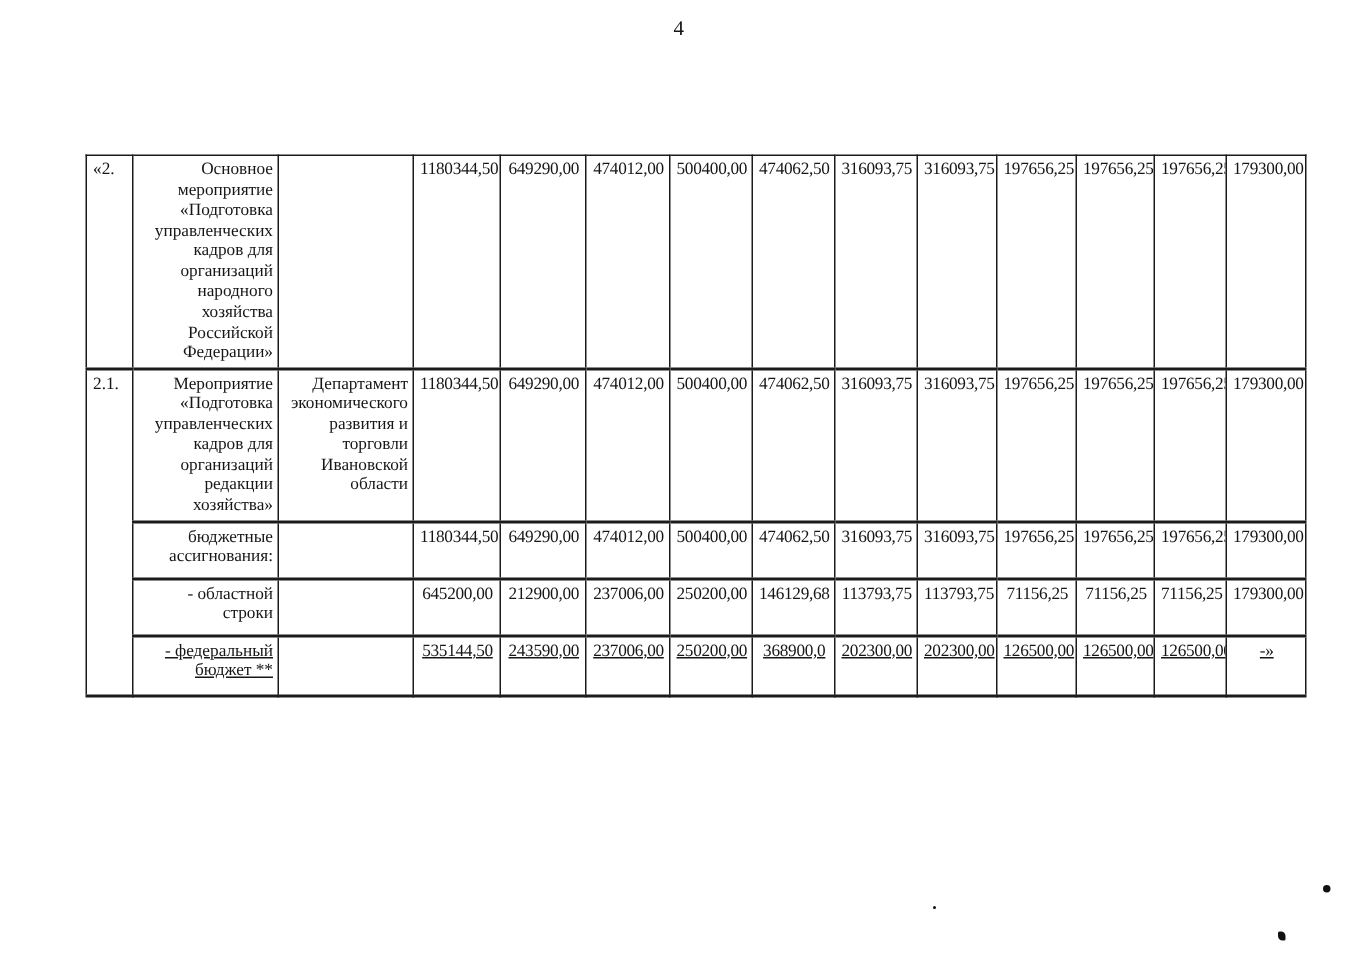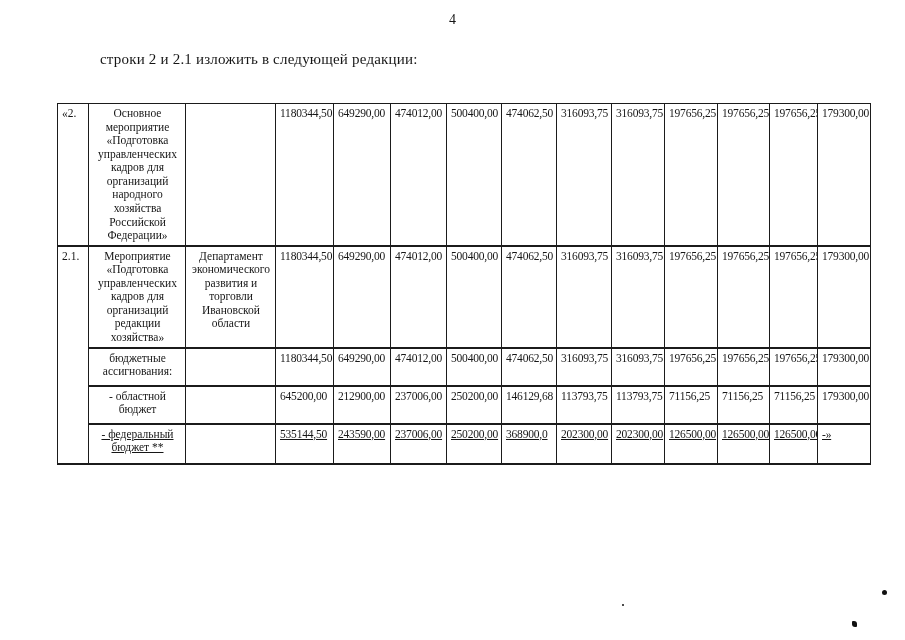--- a/index.html
+++ b/index.html
@@ -51,24 +51,24 @@
   }
   table.budget-table tr:nth-child(n+2) > td {
     border-top-width: 2px;
     margin-top: 40px;
   }
   td.c-num {
     text-align: left;
     padding-left: 3px;
   }
   td.c-name, td.c-exec {
-    text-align: center;
+    text-align: right;
   }
   td.c-val {
-    text-align: left;
+    text-align: center;
     font-size: 10.5px;
     padding: 4px 1px 2px 1px;
     letter-spacing: -0.2px;
   }
   tr.r0 > td { height: 128px; }
   tr.r1 > td { height: 92px; }
   tr.r2 > td { height: 31px; }
   tr.r3 > td { height: 31px; }
   tr.r4 > td { height: 33px; text-decoration: underline; }
   .scan-artifact {
@@ -80,21 +80,20 @@
   .artifact-2 { left: 622px; top: 604px; width: 2px; height: 2px; }
   .artifact-3 { left: 852px; top: 621px; width: 5px; height: 6px; border-radius: 1px 3px 1px 3px; }
 </style>
 </head>
 <body>
 
 <div class="page">
 
   <div class="page-number">4</div>
 
-  <div class="intro-text">строки 2 и 2.1 изложить в следующей редакции:</div>
 
   <table class="budget-table">
     <colgroup>
       <col style="width:31px">
       <col style="width:97px">
       <col style="width:90px">
       <col style="width:58px">
       <col style="width:57px">
       <col style="width:56px">
       <col style="width:55px">
@@ -148,21 +147,21 @@
           <td class="c-val">500400,00</td>
           <td class="c-val">474062,50</td>
           <td class="c-val">316093,75</td>
           <td class="c-val">316093,75</td>
           <td class="c-val">197656,25</td>
           <td class="c-val">197656,25</td>
           <td class="c-val">197656,25</td>
           <td class="c-val">179300,00</td>
         </tr>
         <tr class="r3">
-          <td class="c-name">- областной бюджет</td>
+          <td class="c-name">- областной строки</td>
           <td class="c-exec"></td>
           <td class="c-val">645200,00</td>
           <td class="c-val">212900,00</td>
           <td class="c-val">237006,00</td>
           <td class="c-val">250200,00</td>
           <td class="c-val">146129,68</td>
           <td class="c-val">113793,75</td>
           <td class="c-val">113793,75</td>
           <td class="c-val">71156,25</td>
           <td class="c-val">71156,25</td>

